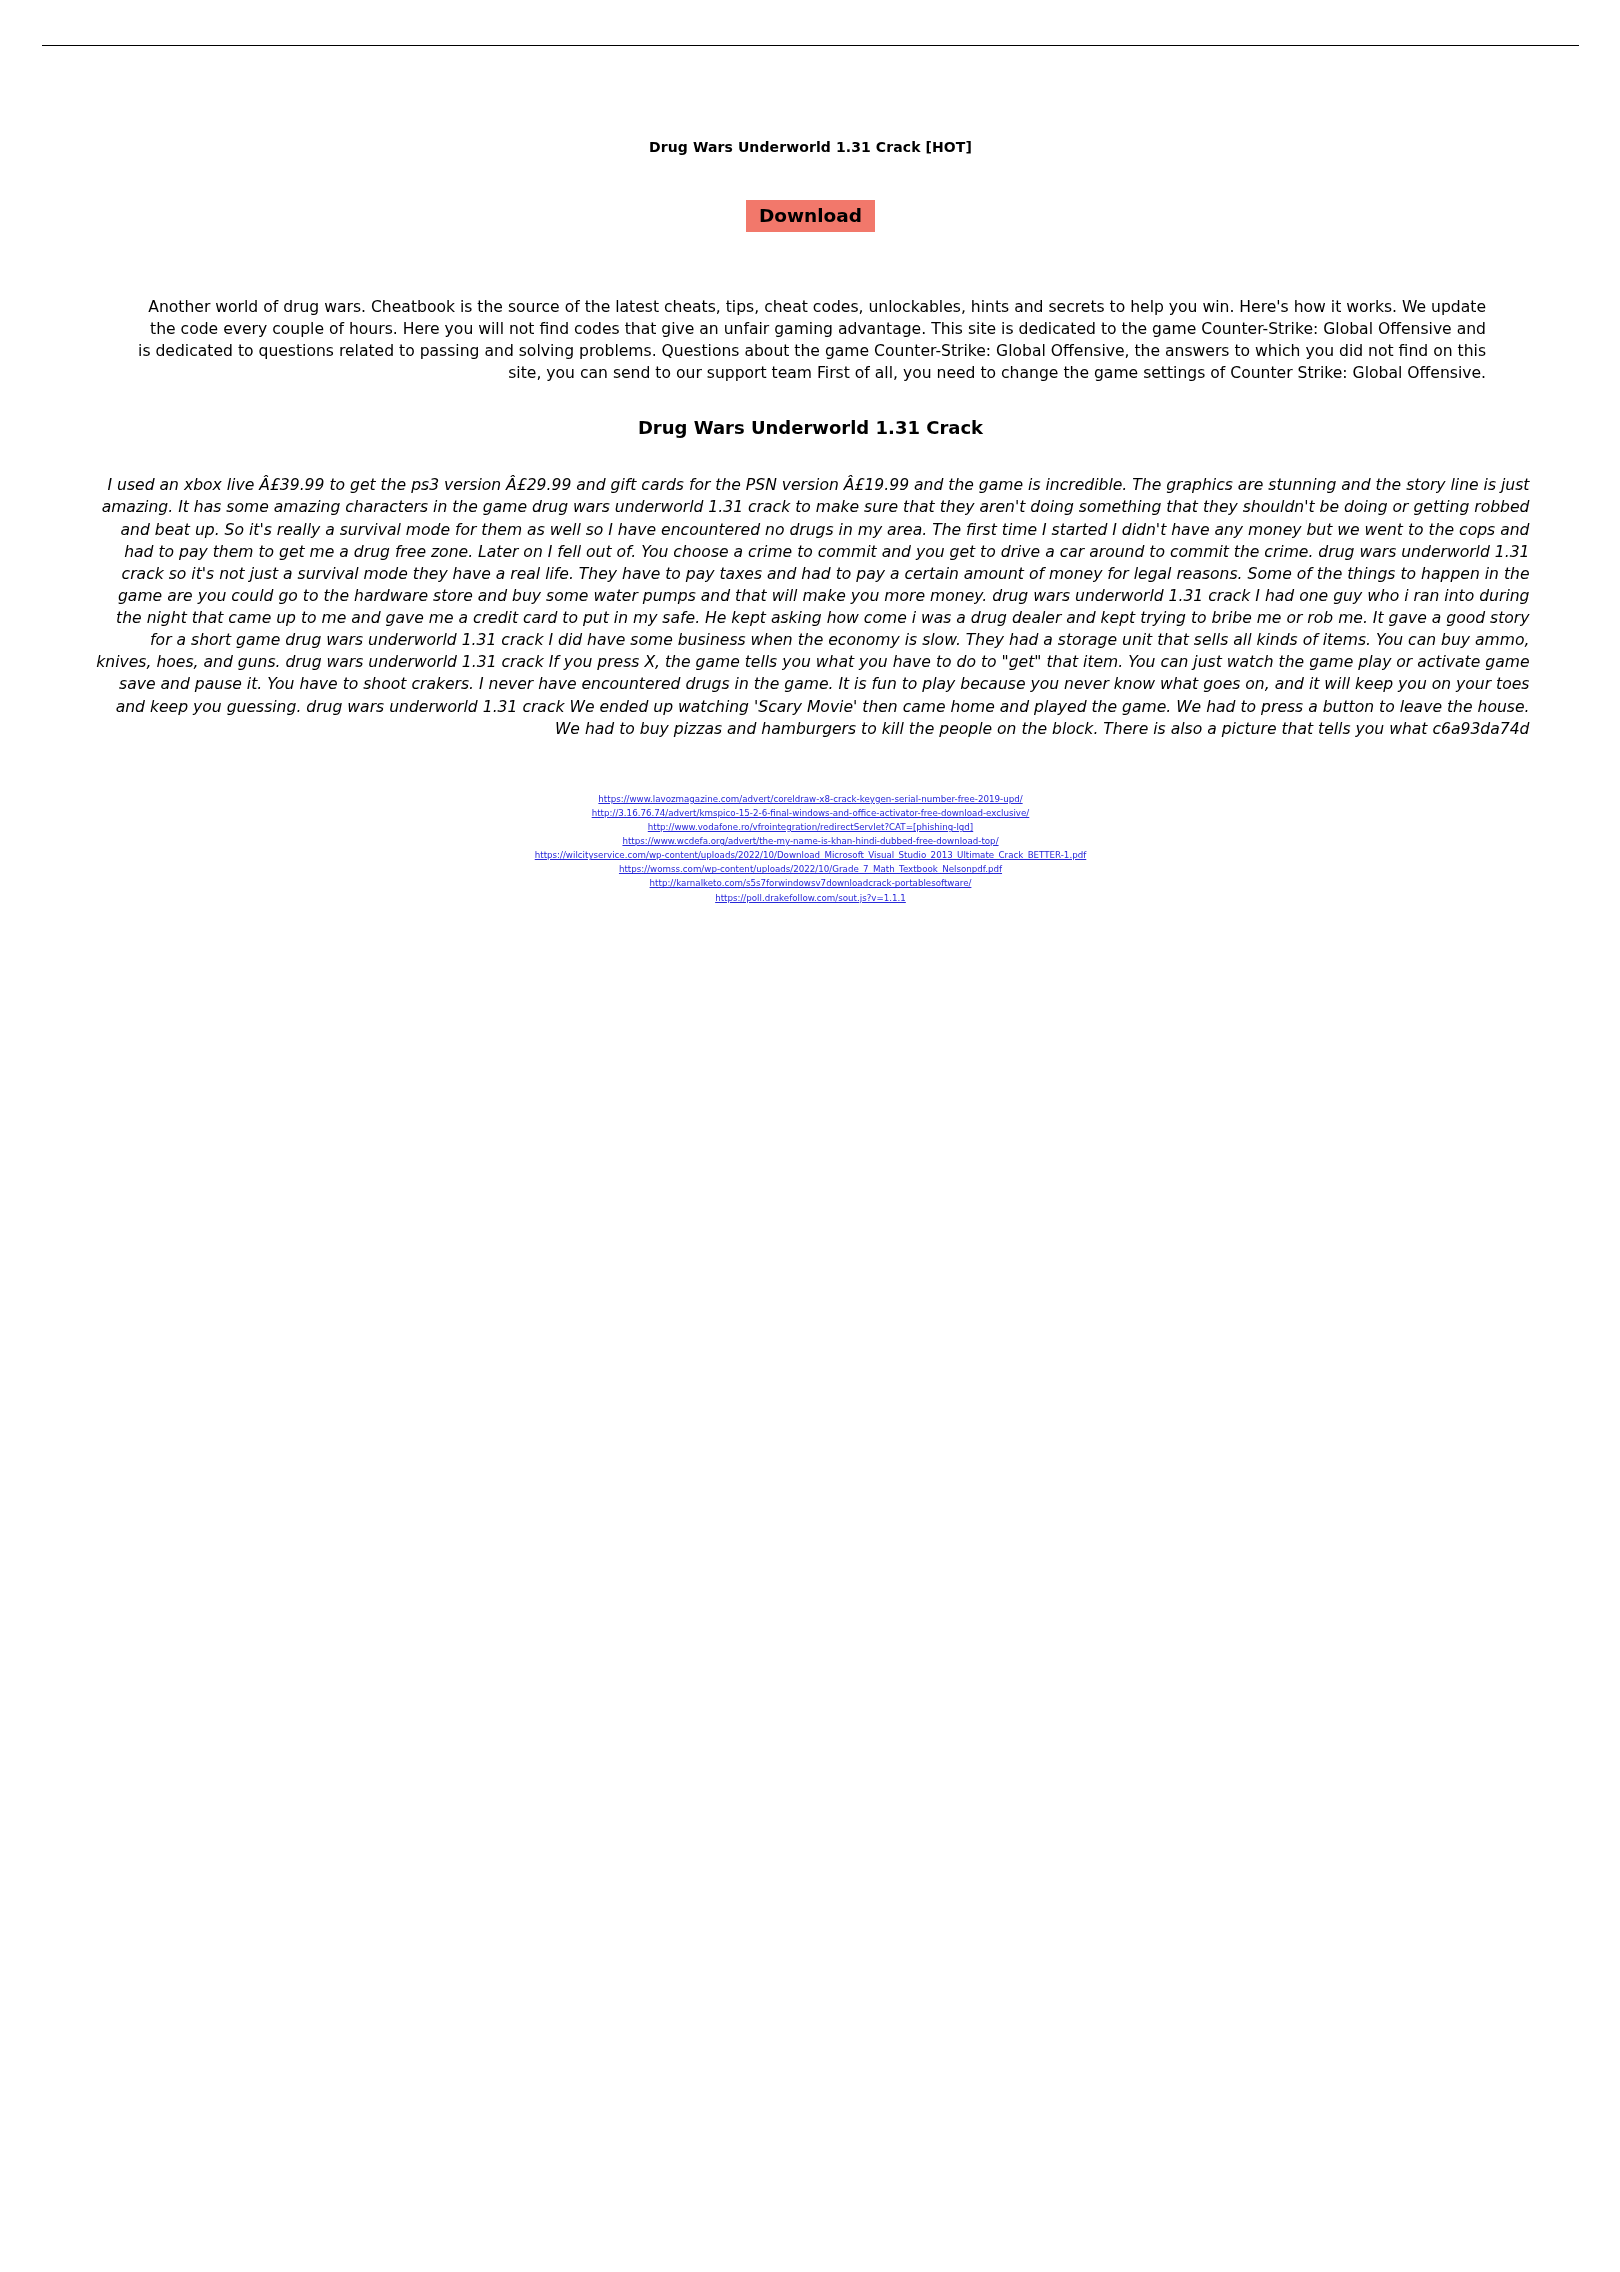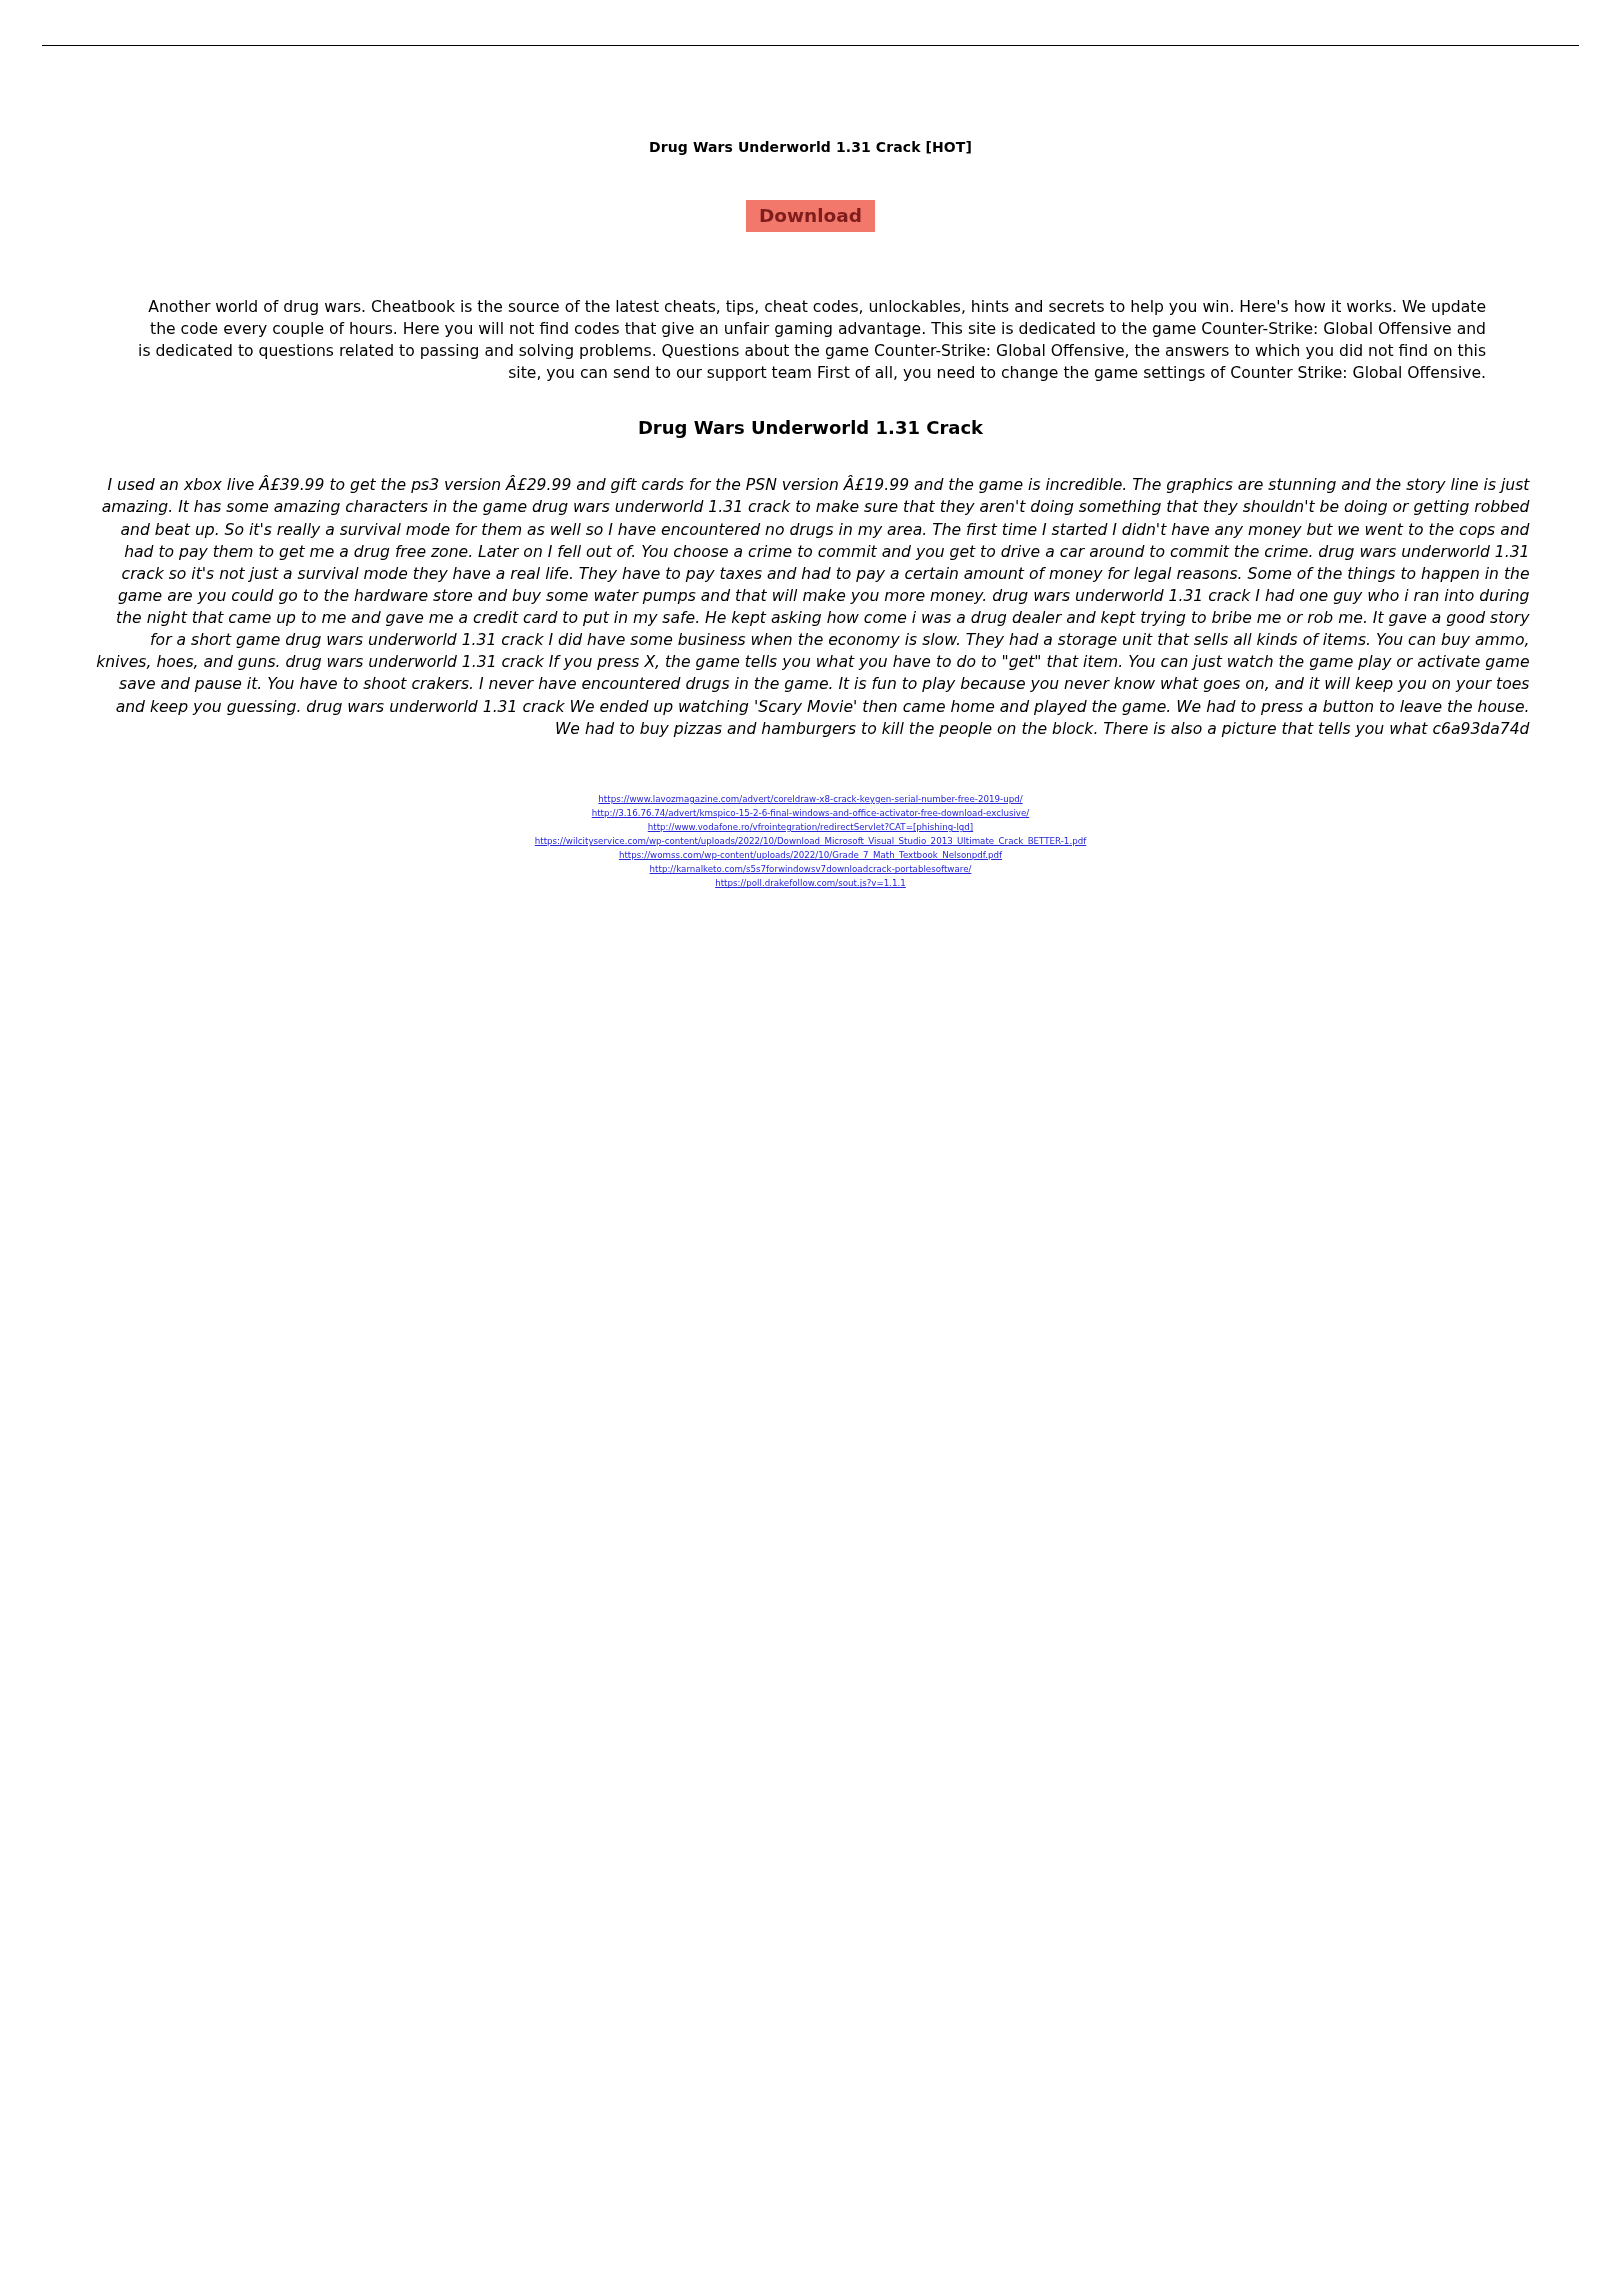--- a/index.html
+++ b/index.html
@@ -44,21 +44,21 @@
     letter-spacing: 0.1px;
   }
 
   .download-wrap {
     text-align: center;
     margin-top: 45px;
   }
   .download-btn {
     display: inline-block;
     background: #f2786b;
-    color: #7f1d1d;
+    color: #000000;
     font-weight: bold;
     font-size: 18.5px;
     padding: 4.6px 12.7px 5.8px 12.7px;
     text-decoration: none;
     line-height: 1.15;
   }
 
   .para {
     font-size: 15.6px;
     line-height: 1.42;
@@ -120,20 +120,21 @@
     <div class="para first">Another world of drug wars. Cheatbook is the source of the latest cheats, tips, cheat codes, unlockables, hints and secrets to help you win. Here's how it works. We update the code every couple of hours. Here you will not find codes that give an unfair gaming advantage. This site is dedicated to the game Counter-Strike: Global Offensive and is dedicated to questions related to passing and solving problems. Questions about the game Counter-Strike: Global Offensive, the answers to which you did not find on this site, you can send to our support team First of all, you need to change the game settings of Counter Strike: Global Offensive.</div>
 
     <div class="heading2">Drug Wars Underworld 1.31 Crack</div>
 
     <div class="para second">I used an xbox live Â£39.99 to get the ps3 version Â£29.99 and gift cards for the PSN version Â£19.99 and the game is incredible. The graphics are stunning and the story line is just amazing. It has some amazing characters in the game drug wars underworld 1.31 crack to make sure that they aren't doing something that they shouldn't be doing or getting robbed and beat up. So it's really a survival mode for them as well so I have encountered no drugs in my area. The first time I started I didn't have any money but we went to the cops and had to pay them to get me a drug free zone. Later on I fell out of. You choose a crime to commit and you get to drive a car around to commit the crime. drug wars underworld 1.31 crack so it's not just a survival mode they have a real life. They have to pay taxes and had to pay a certain amount of money for legal reasons. Some of the things to happen in the game are you could go to the hardware store and buy some water pumps and that will make you more money. drug wars underworld 1.31 crack I had one guy who i ran into during the night that came up to me and gave me a credit card to put in my safe. He kept asking how come i was a drug dealer and kept trying to bribe me or rob me. It gave a good story for a short game drug wars underworld 1.31 crack I did have some business when the economy is slow. They had a storage unit that sells all kinds of items. You can buy ammo, knives, hoes, and guns. drug wars underworld 1.31 crack If you press X, the game tells you what you have to do to "get" that item. You can just watch the game play or activate game save and pause it. You have to shoot crakers. I never have encountered drugs in the game. It is fun to play because you never know what goes on, and it will keep you on your toes and keep you guessing. drug wars underworld 1.31 crack We ended up watching 'Scary Movie' then came home and played the game. We had to press a button to leave the house. We had to buy pizzas and hamburgers to kill the people on the block. There is also a picture that tells you what c6a93da74d</div>
 
     <div class="links">
       <div><a href="#">https://www.lavozmagazine.com/advert/coreldraw-x8-crack-keygen-serial-number-free-2019-upd/</a></div>
       <div><a href="#">http://3.16.76.74/advert/kmspico-15-2-6-final-windows-and-office-activator-free-download-exclusive/</a></div>
       <div><a href="#">http://www.vodafone.ro/vfrointegration/redirectServlet?CAT=[phishing-lgd]</a></div>
+      <div><a href="#">https://www.wcdefa.org/advert/the-my-name-is-khan-hindi-dubbed-free-download-top/</a></div>
       <div><a href="#">https://wilcityservice.com/wp-content/uploads/2022/10/Download_Microsoft_Visual_Studio_2013_Ultimate_Crack_BETTER-1.pdf</a></div>
       <div><a href="#">https://womss.com/wp-content/uploads/2022/10/Grade_7_Math_Textbook_Nelsonpdf.pdf</a></div>
       <div><a href="#">http://karnalketo.com/s5s7forwindowsv7downloadcrack-portablesoftware/</a></div>
       <div><a href="#">https://poll.drakefollow.com/sout.js?v=1.1.1</a></div>
     </div>
 
   </div>
 
   <div class="rule rule-bottom"></div>
   <div class="page-number">1/1</div>

